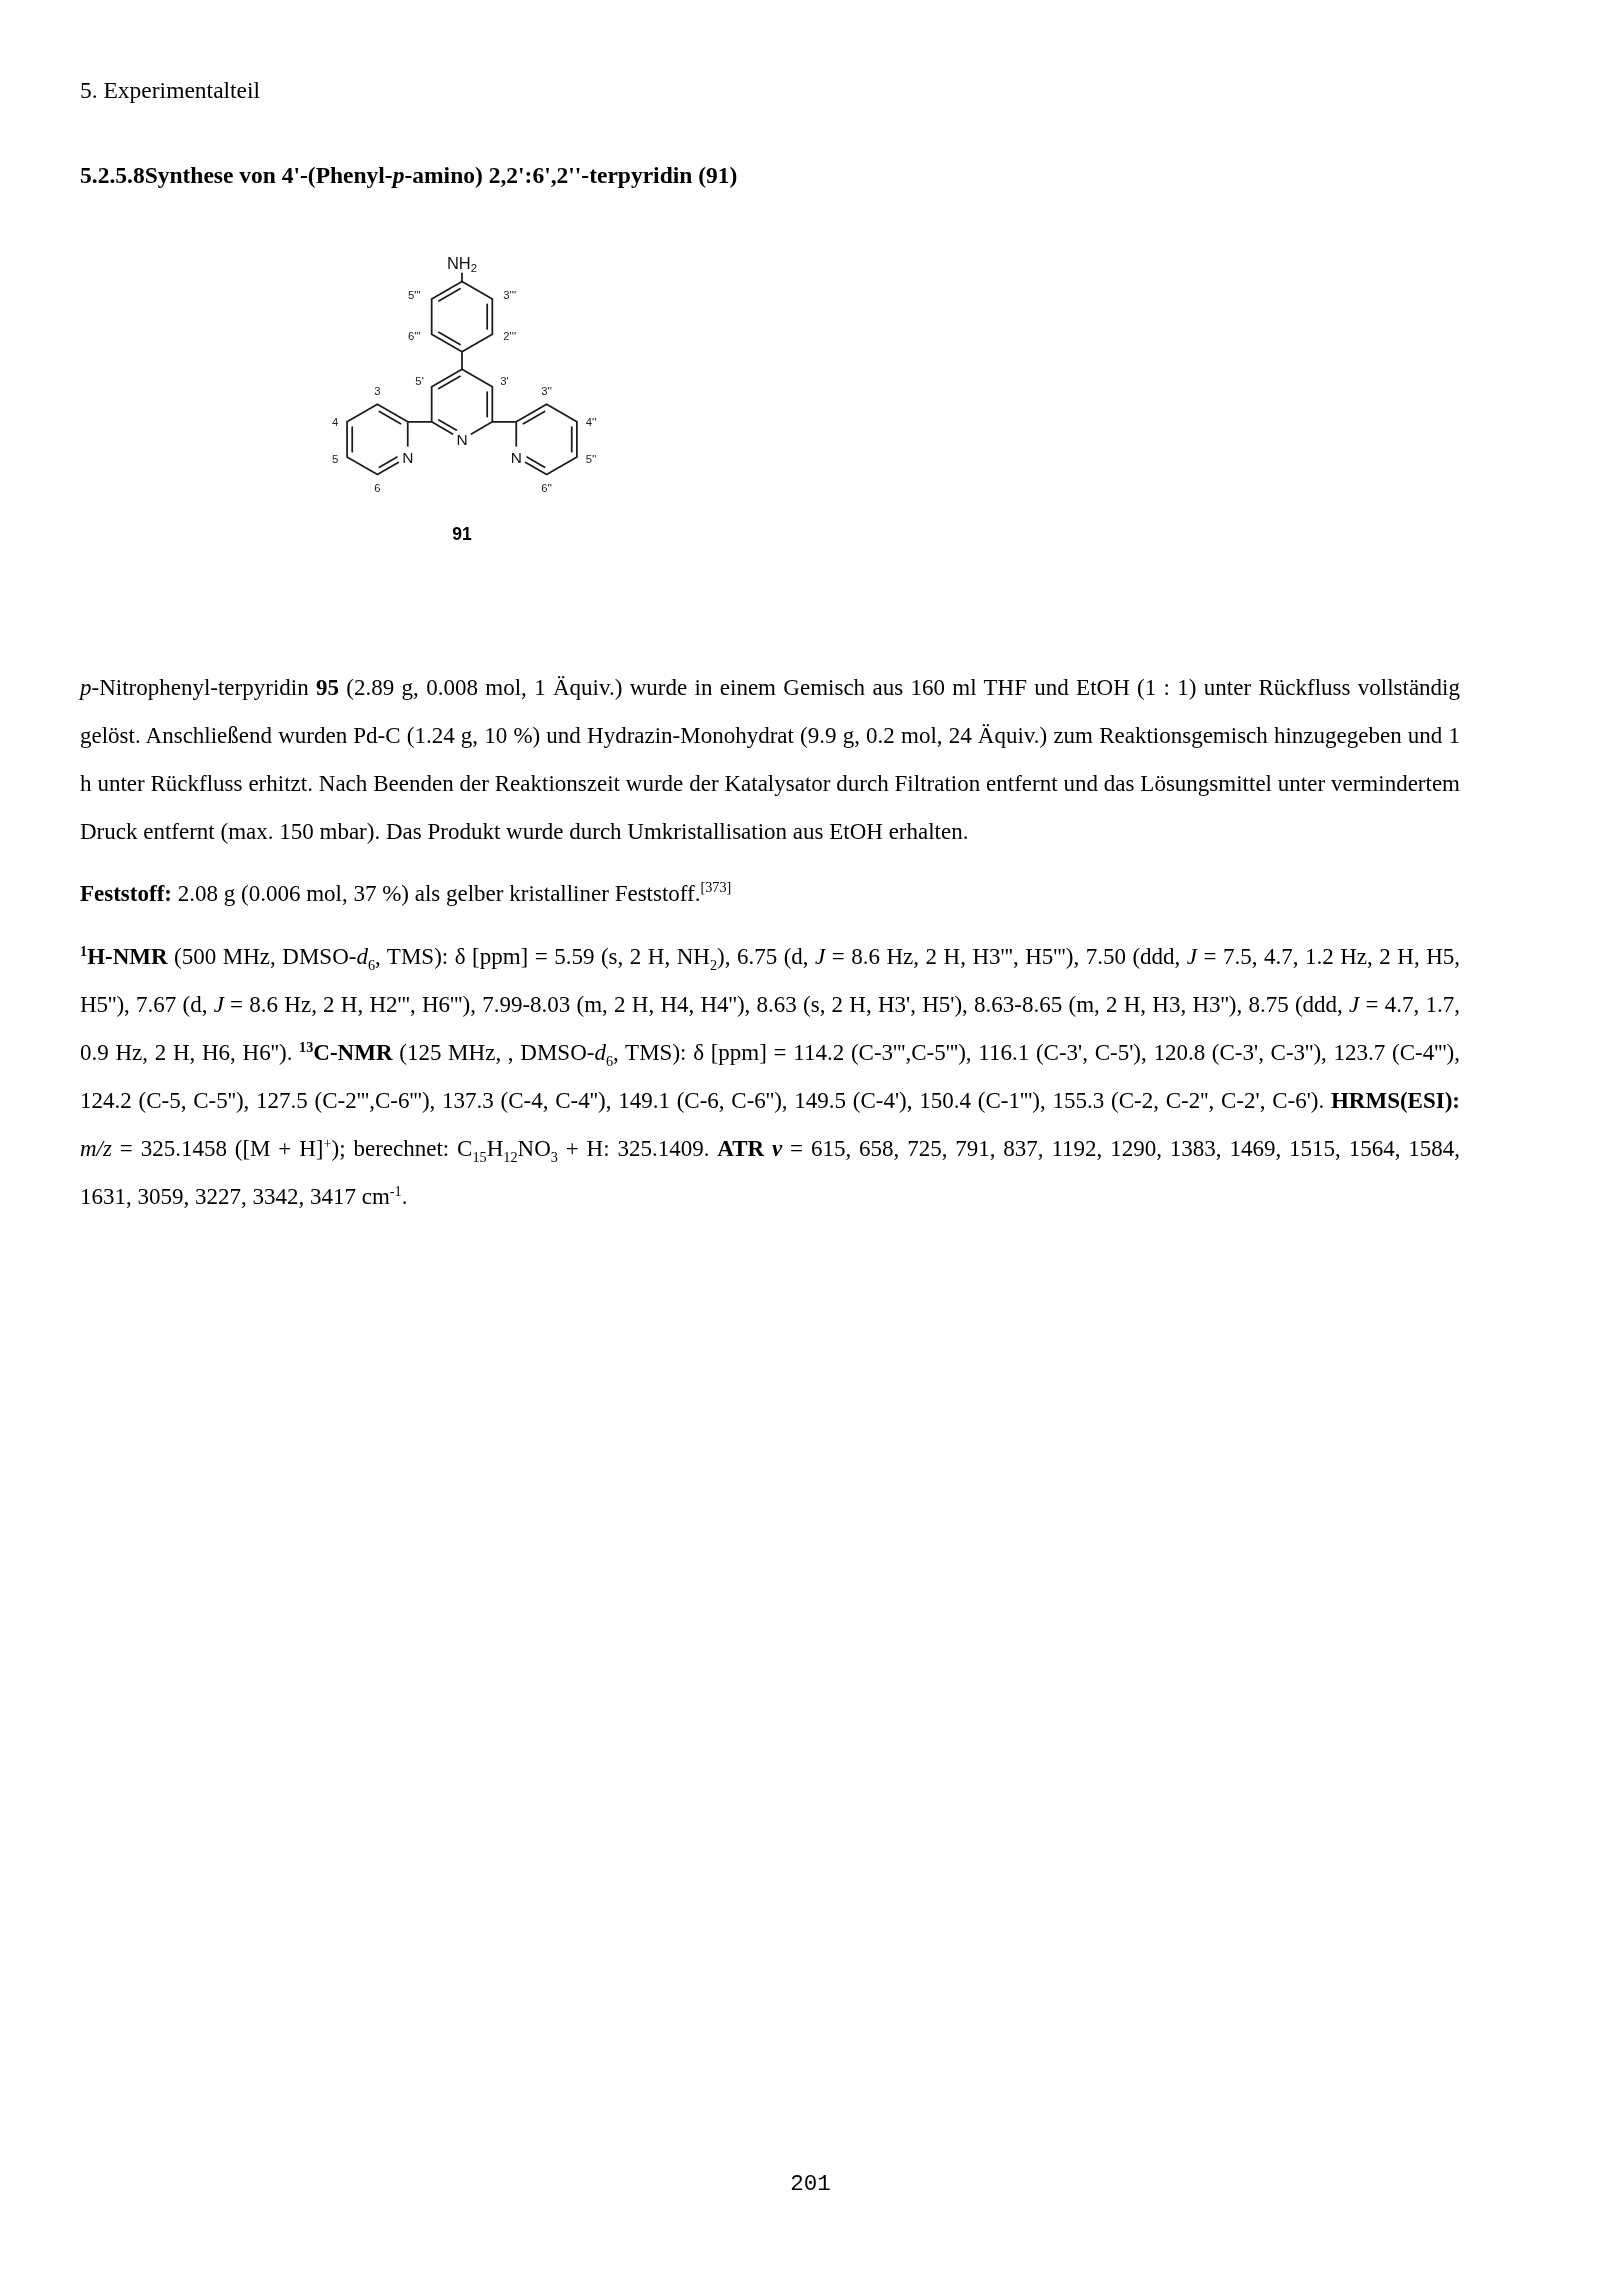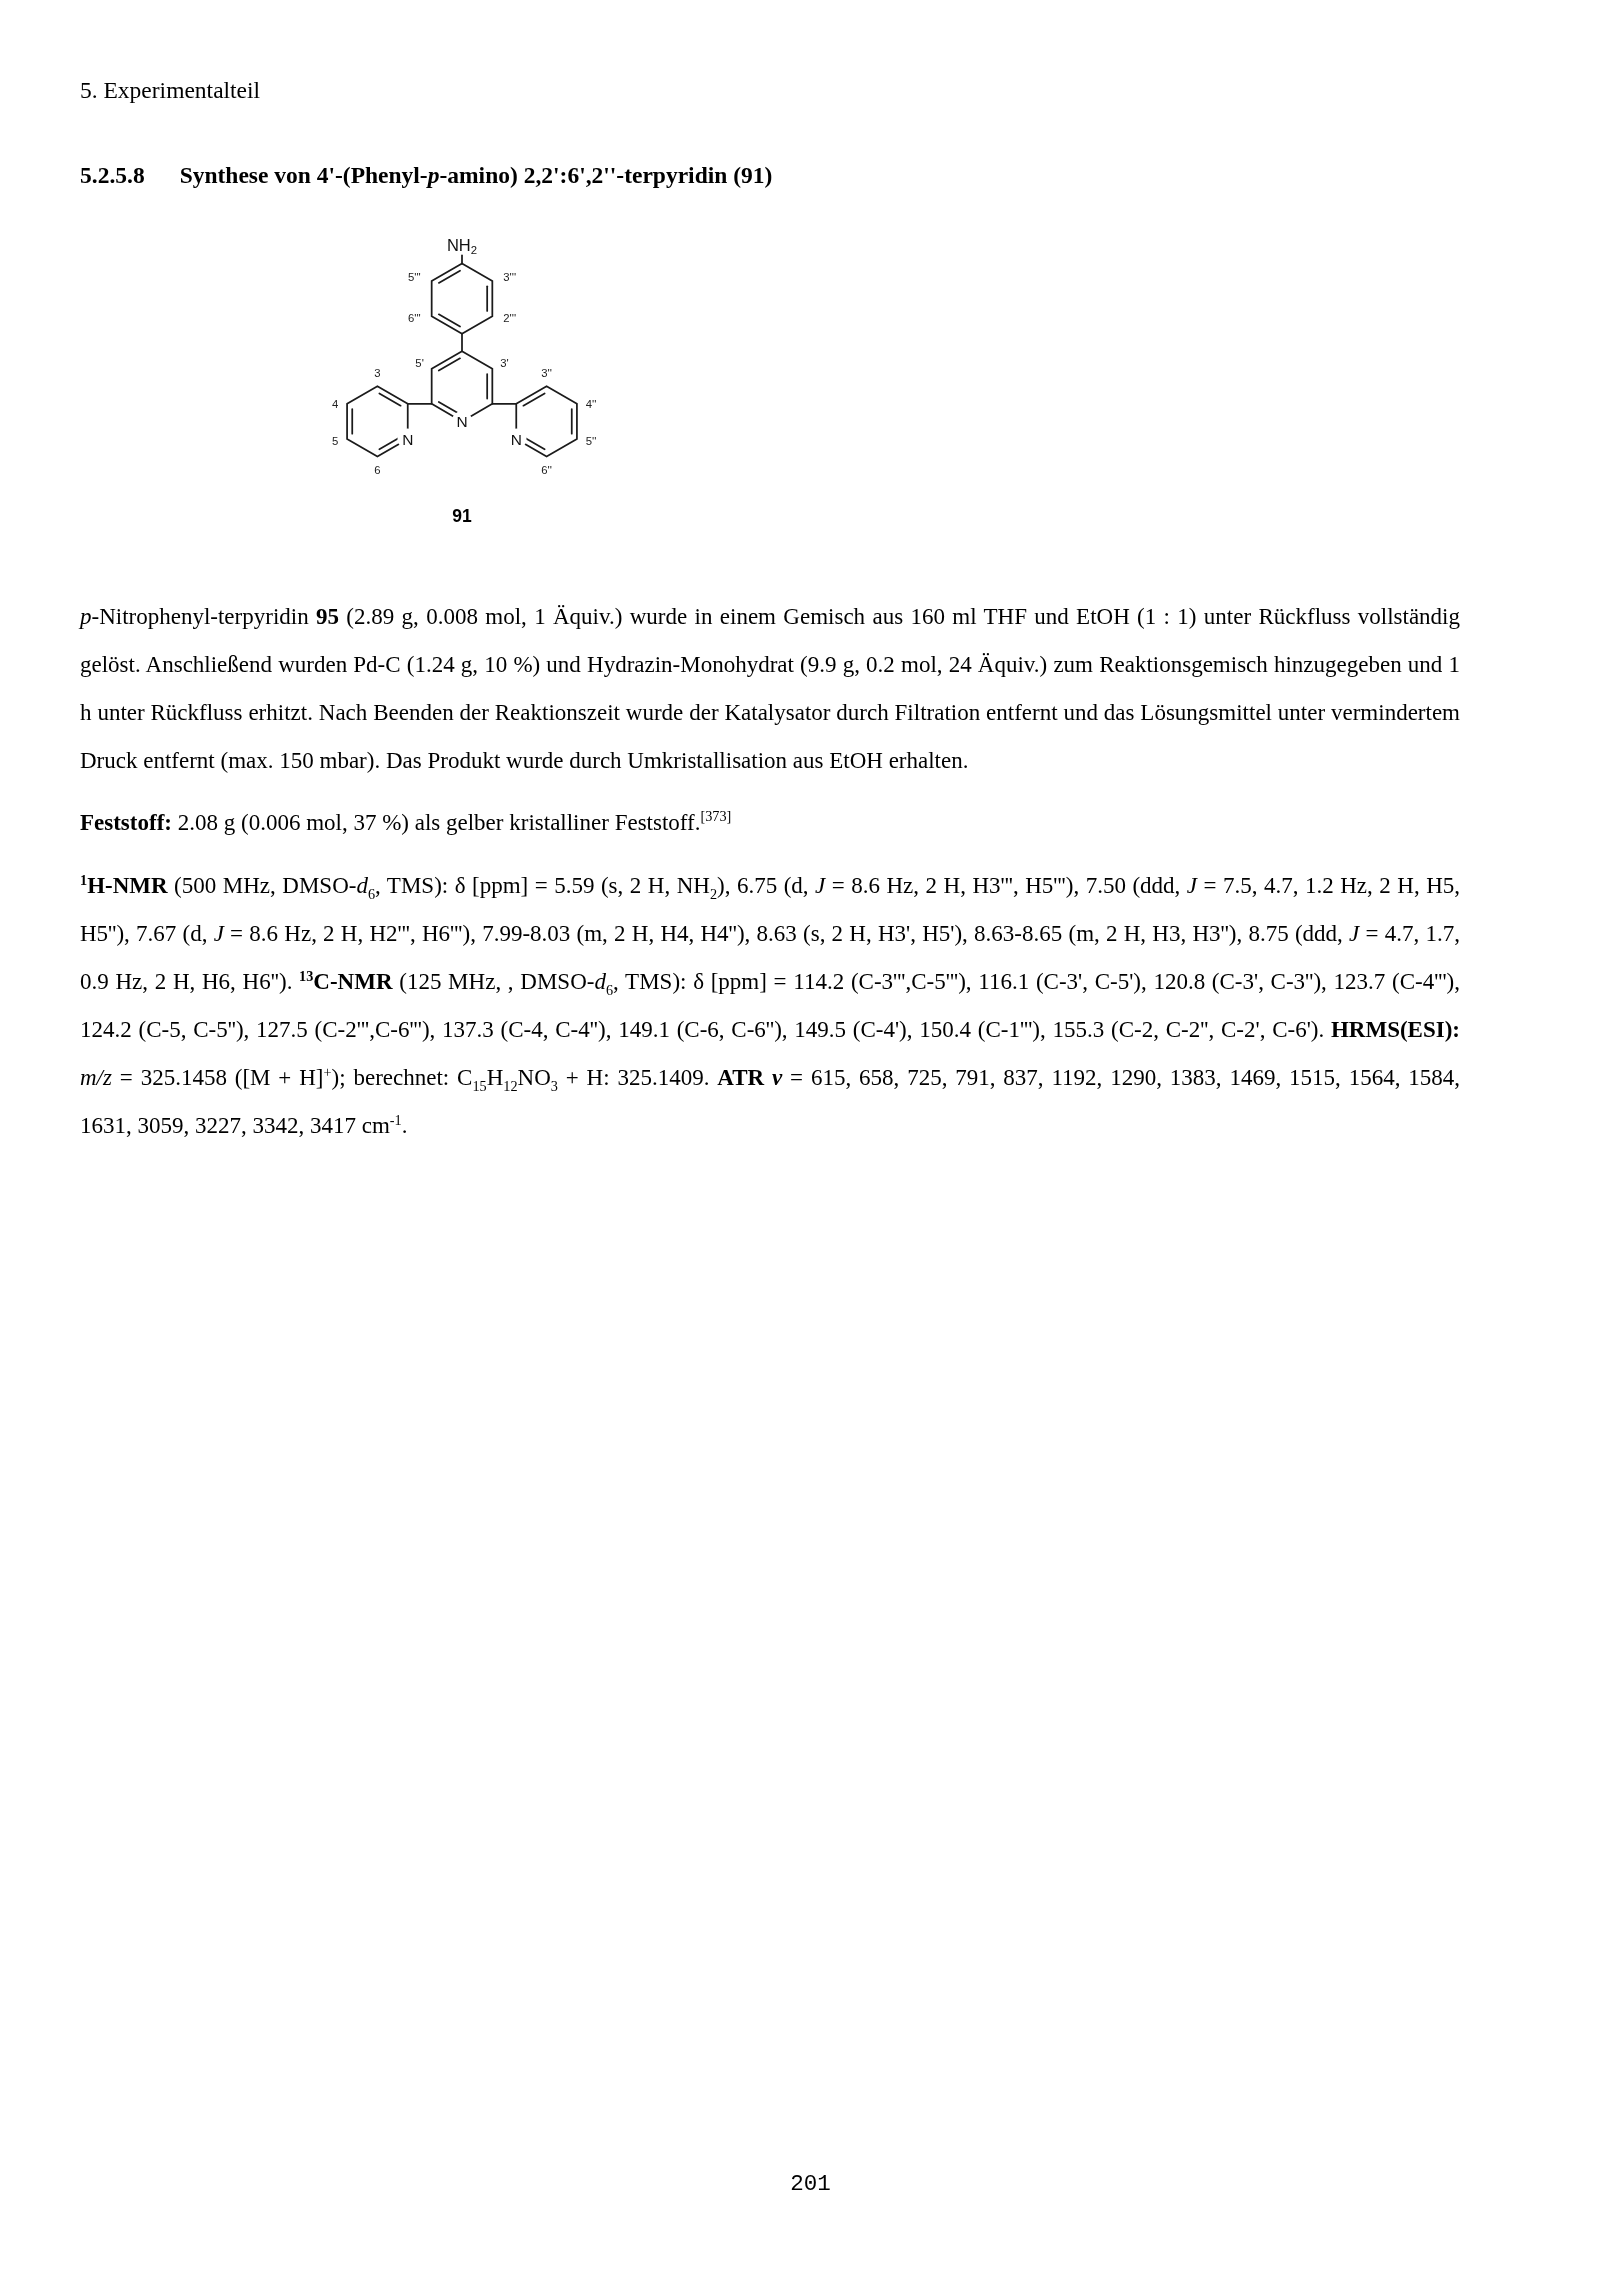--- a/index.html
+++ b/index.html
@@ -15,28 +15,27 @@
   .content {
     padding: 76px 161px 0 80px;
   }
   .running-header {
     font-size: 23.5px;
     line-height: 29px;
     margin-bottom: 55px;
   }
   .section-heading {
     display: flex;
-    gap: 35px;
     font-size: 23.5px;
     font-weight: bold;
     line-height: 31px;
-    margin: 0 0 30px 0;
+    margin: 0 0 48px 0;
   }
   .structure-figure {
-    margin: 0 0 62px 186px;
+    margin: 0 0 115px 186px;
     width: 392px;
   }
   .structure-figure svg { display: block; }
   #hexring path, #hexring line, .bond {
     fill: none;
     stroke: #1b1b1b;
     stroke-width: 1.7;
     stroke-linecap: round;
   }
   .n-mask { fill: #ffffff; stroke: none; }

